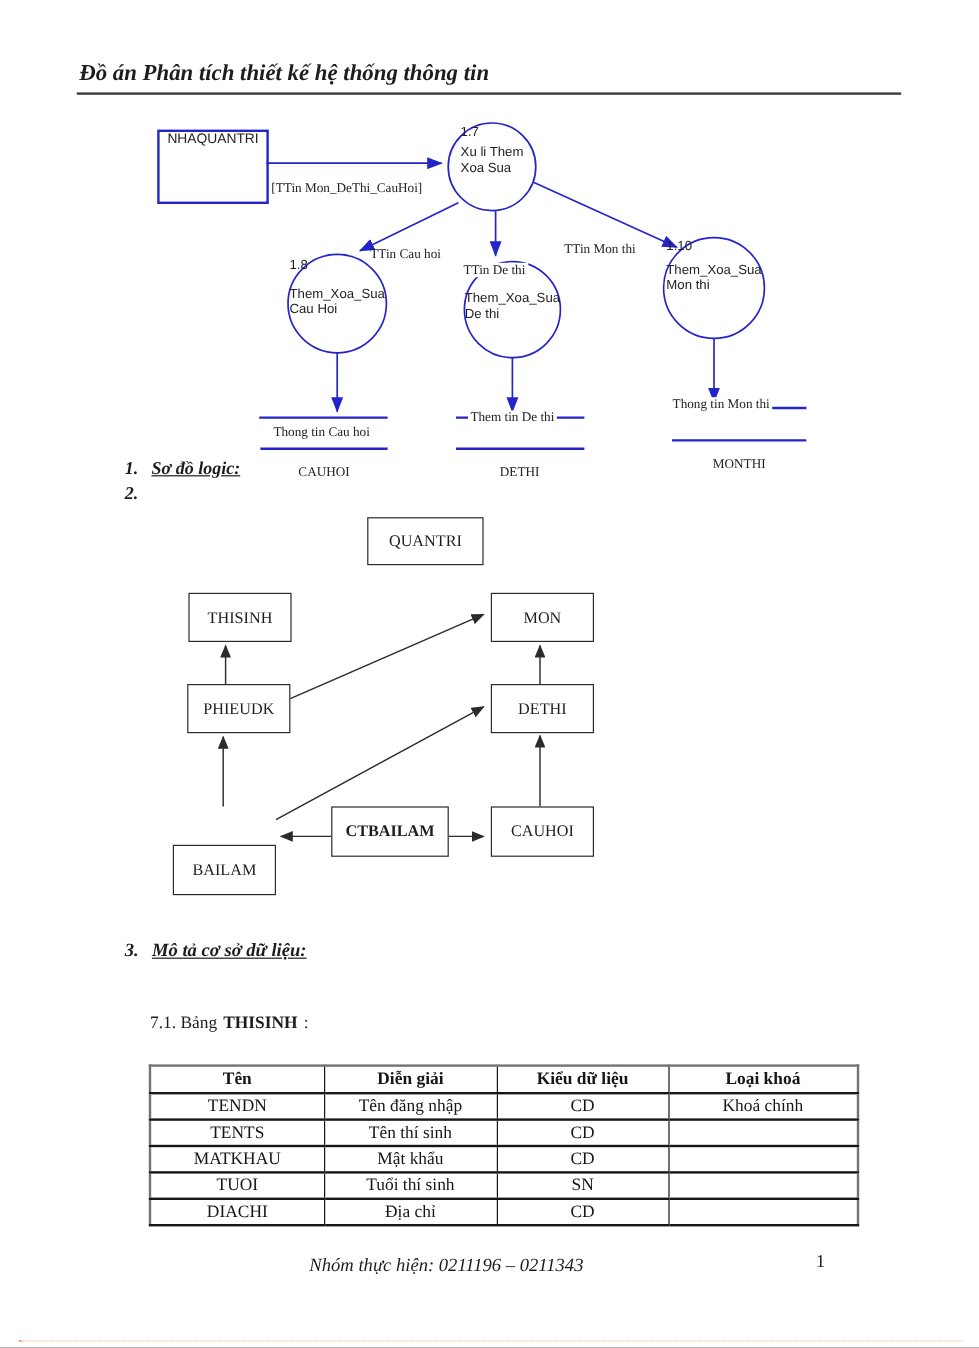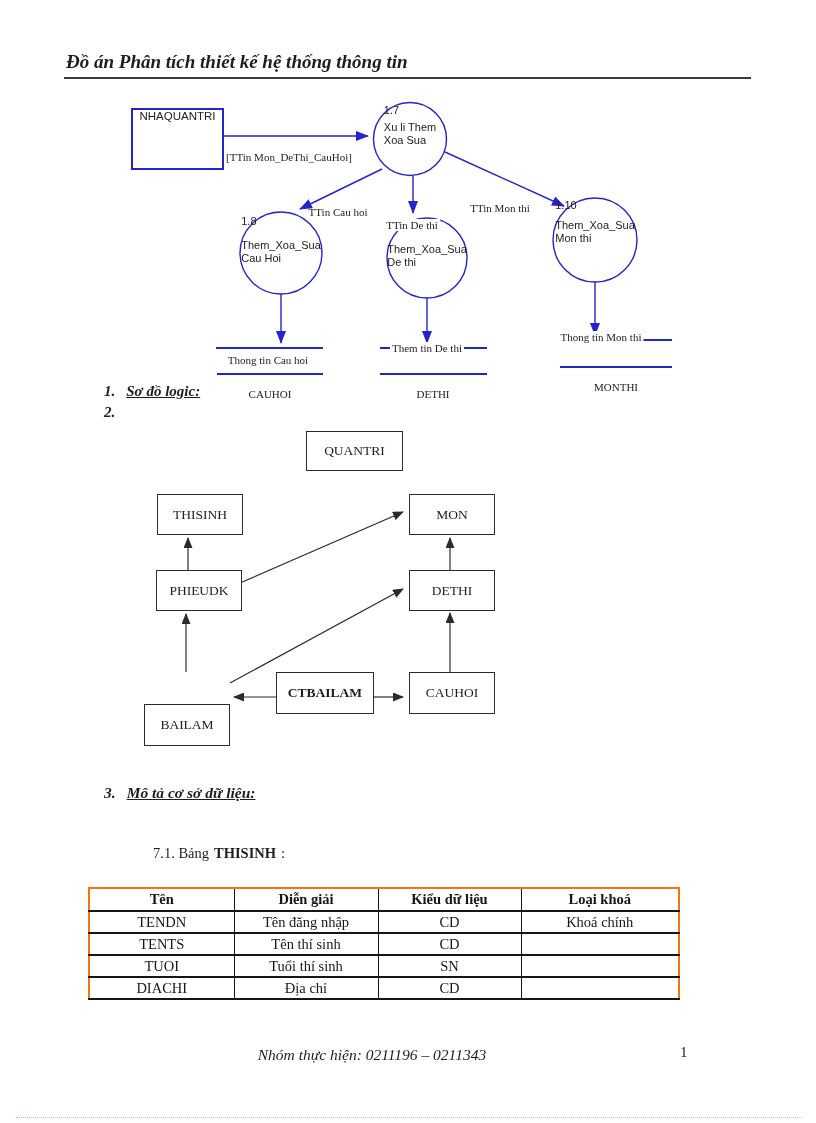--- a/index.html
+++ b/index.html
@@ -20,31 +20,31 @@
     display:flex;align-items:flex-start;justify-content:center;
     font-family:"Liberation Sans","DejaVu Sans",sans-serif;font-size:11.5px;color:#222;}
   .proc{position:absolute;transform:translateX(-50%);text-align:left;
     font-family:"Liberation Sans","DejaVu Sans",sans-serif;font-size:11px;line-height:13px;color:#222;white-space:nowrap;}
   .proc .pid{display:block;}
   .gap4{margin-bottom:4px;} .gap11{margin-bottom:11px;} .gap7{margin-bottom:7px;}
   
   .list-item{position:absolute;font-size:15px;font-weight:bold;font-style:italic;color:#1d1d1d;white-space:nowrap;}
   .list-item .num{margin-right:11px;}
   .list-item .txt{text-decoration:underline;}
-  .subhead{position:absolute;left:125px;top:845px;font-size:14.5px;color:#1d1d1d;white-space:nowrap;margin-left:28px;}
+  .subhead{position:absolute;left:125px;top:845px;font-size:14.5px;color:#1d1d1d;white-space:nowrap;}
   .subhead .tname{font-weight:bold;margin:0 5px;}
   
   .er-box{position:absolute;border:1.2px solid #2b2b2b;background:#fff;
     display:flex;align-items:center;justify-content:center;font-size:13.5px;color:#1d1d1d;}
   
   .db-table{position:absolute;left:88px;top:887px;border-collapse:collapse;table-layout:fixed;
     font-family:"Liberation Serif","DejaVu Serif",serif;font-size:14.5px;color:#161616;}
   .db-table th,.db-table td{border:1px solid #161616;border-bottom-width:2px;text-align:center;
     padding:0;height:20px;line-height:19px;overflow:hidden;}
-  .db-table{border:2px solid #f97316;}
+  .db-table{border:2px solid #737373;margin-left:36px;}
   .db-table th{font-weight:bold;height:21px;}
   
   .footer-team{position:absolute;left:372px;top:1046px;transform:translateX(-50%);
     font-size:15.5px;font-weight:normal;font-style:italic;color:#1d1d1d;white-space:nowrap;}
   .page-num{position:absolute;left:680px;top:1044px;font-size:15px;color:#1d1d1d;}
   .bottom-dotted{position:absolute;left:16px;top:1117px;width:786px;border-top:1px dotted #ef9e6e;opacity:.85;}
 </style>
 </head>
 <body>
 
@@ -190,20 +190,26 @@
         <td>CD</td>
         <td>Khoá chính</td>
       </tr>
       <tr>
         <td>TENTS</td>
         <td>Tên thí sinh</td>
         <td>CD</td>
         <td></td>
       </tr>
       <tr>
+        <td>MATKHAU</td>
+        <td>Mật khẩu</td>
+        <td>CD</td>
+        <td></td>
+      </tr>
+      <tr>
         <td>TUOI</td>
         <td>Tuổi thí sinh</td>
         <td>SN</td>
         <td></td>
       </tr>
       <tr>
         <td>DIACHI</td>
         <td>Địa chỉ</td>
         <td>CD</td>
         <td></td>

